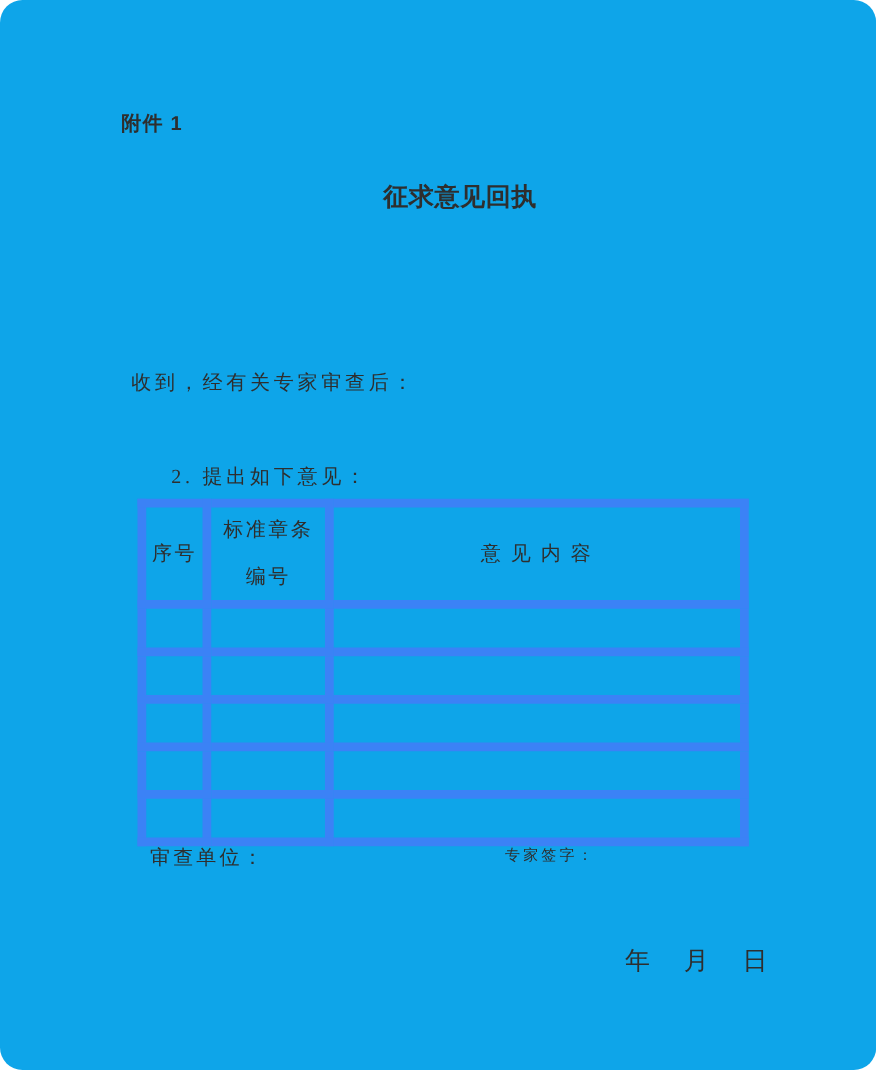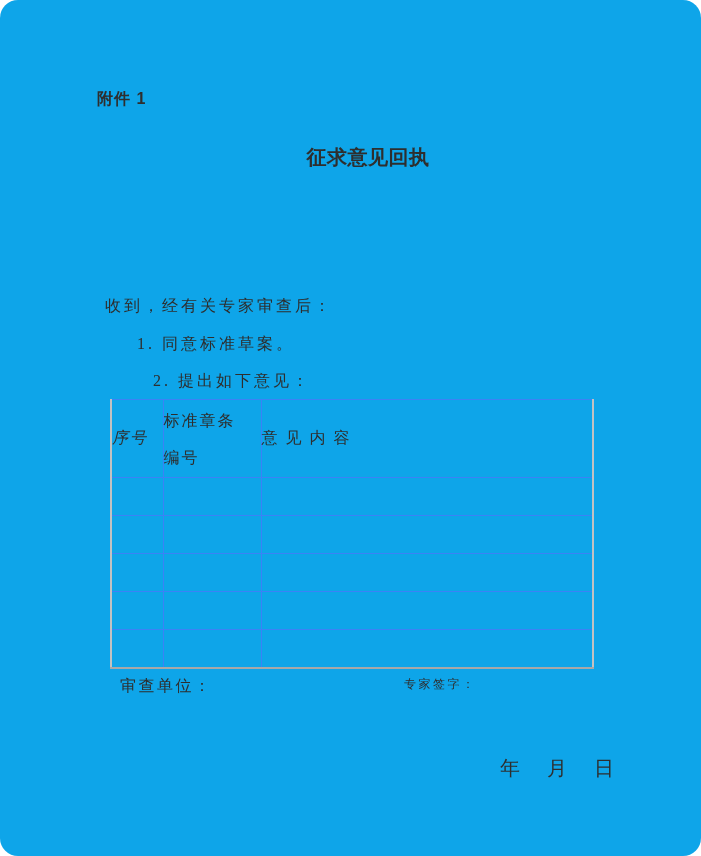--- a/index.html
+++ b/index.html
@@ -29,43 +29,43 @@
     font-family: "Liberation Sans", "DejaVu Sans", sans-serif;
     font-weight: bold;
     font-size: 20px;
     letter-spacing: 0.5px;
   }
   .body-line { font-size: 16px; letter-spacing: 3px; }
   .salutation   { left: 105px; top: 221px; }
   .para-line-1  { left: 137px; top: 258px; letter-spacing: 1.5px; }
   .para-line-2  { left: 105px; top: 296px; }
   .list-item-1  { left: 137px; top: 334px; }
-  .list-item-2  { left: 137px; top: 371px; margin-left: 16px; }
+  .list-item-2  { left: 137px; top: 371px; }
 
   table.comments-table {
     position: absolute;
     left: 110px; top: 399px;
     border-collapse: collapse;
     table-layout: fixed;
     width: 484px;
     border-left: 2px solid #c2c2c2;
     border-right: 2px solid #c2c2c2;
     border-top: 1px solid #555;
     border-bottom: 2px solid #a8a8a8;
     font-size: 16px;
   }
   table.comments-table th,
   table.comments-table td {
-    border: 1px solid #3b82f6;
-    text-align: left;
+    border: 7px solid #3b82f6;
+    text-align: center;
     vertical-align: middle;
     font-weight: normal;
     padding: 0;
   }
-  .col-seq     { width: 52px; font-style: italic; }
+  .col-seq     { width: 52px; }
   .col-clause  { width: 98px; }
   .col-content { width: 332px; }
   tr.header-row th { height: 78px; letter-spacing: 2px; }
   .two-line-head { line-height: 37px; }
   tr.data-row td { height: 38px; }
 
   .review-unit-label      { left: 120px; top: 676px; font-size: 16px; letter-spacing: 2.5px; text-align: center; }
   .expert-signature-label { left: 404px; top: 676px; font-size: 12px; letter-spacing: 2.5px; }
   .date-line              { left: 500px; top: 755px; font-size: 20px; letter-spacing: 3.5px; }
   .note-line              { left: 105px; top: 825px; font-size: 16px; letter-spacing: 3px; }
@@ -73,21 +73,20 @@
 </head>
 <body>
 
 <div class="page">
 
   <div class="abs attachment-label">附件 1</div>
 
   <div class="abs doc-title">征求意见回执</div>
 
   <div class="abs body-line para-line-2">收到，经有关专家审查后：</div>
-  <div class="abs body-line list-item-1">1. 同意标准草案。</div>
   <div class="abs body-line list-item-2">2. 提出如下意见：</div>
 
   <table class="comments-table">
     <thead>
       <tr class="header-row">
         <th class="col-seq">序号</th>
         <th class="col-clause">
           <div class="two-line-head">
             <div>标准章条</div>
             <div>编号</div>

